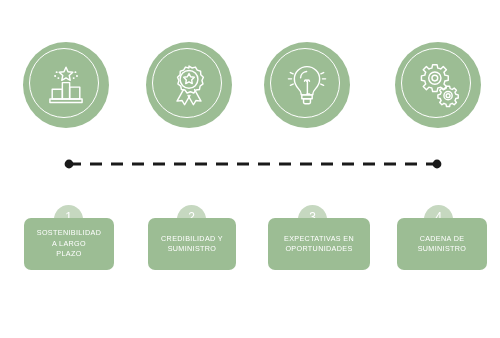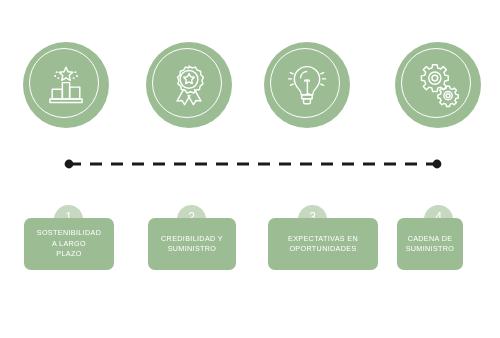--- a/index.html
+++ b/index.html
@@ -131,25 +131,25 @@
   
   .sc-1 { left: 24px; }
   .sc-1 .step-box   { width: 90px; height: 52px; top: 13px; }
   .sc-1 .step-badge { left: 30px; top: 0px; }
 
   .sc-2 { left: 148px; }
   .sc-2 .step-box   { width: 88px; height: 52px; top: 13px; }
   .sc-2 .step-badge { left: 29px; top: 0px; }
 
   .sc-3 { left: 268px; }
-  .sc-3 .step-box   { width: 110px; height: 52px; top: 13px; }
+  .sc-3 .step-box   { width: 102px; height: 52px; top: 13px; }
   .sc-3 .step-badge { left: 30px; top: 0px; }
 
   .sc-4 { left: 397px; }
-  .sc-4 .step-box   { width: 66px; height: 52px; top: 13px; }
+  .sc-4 .step-box   { width: 90px; height: 52px; top: 13px; }
   .sc-4 .step-badge { left: 27px; top: 0px; }
 </style>
 </head>
 <body>
 
 <div id="infographic">
 
   <div class="icon-row">
 
     <div class="icon-circle ic-1">

